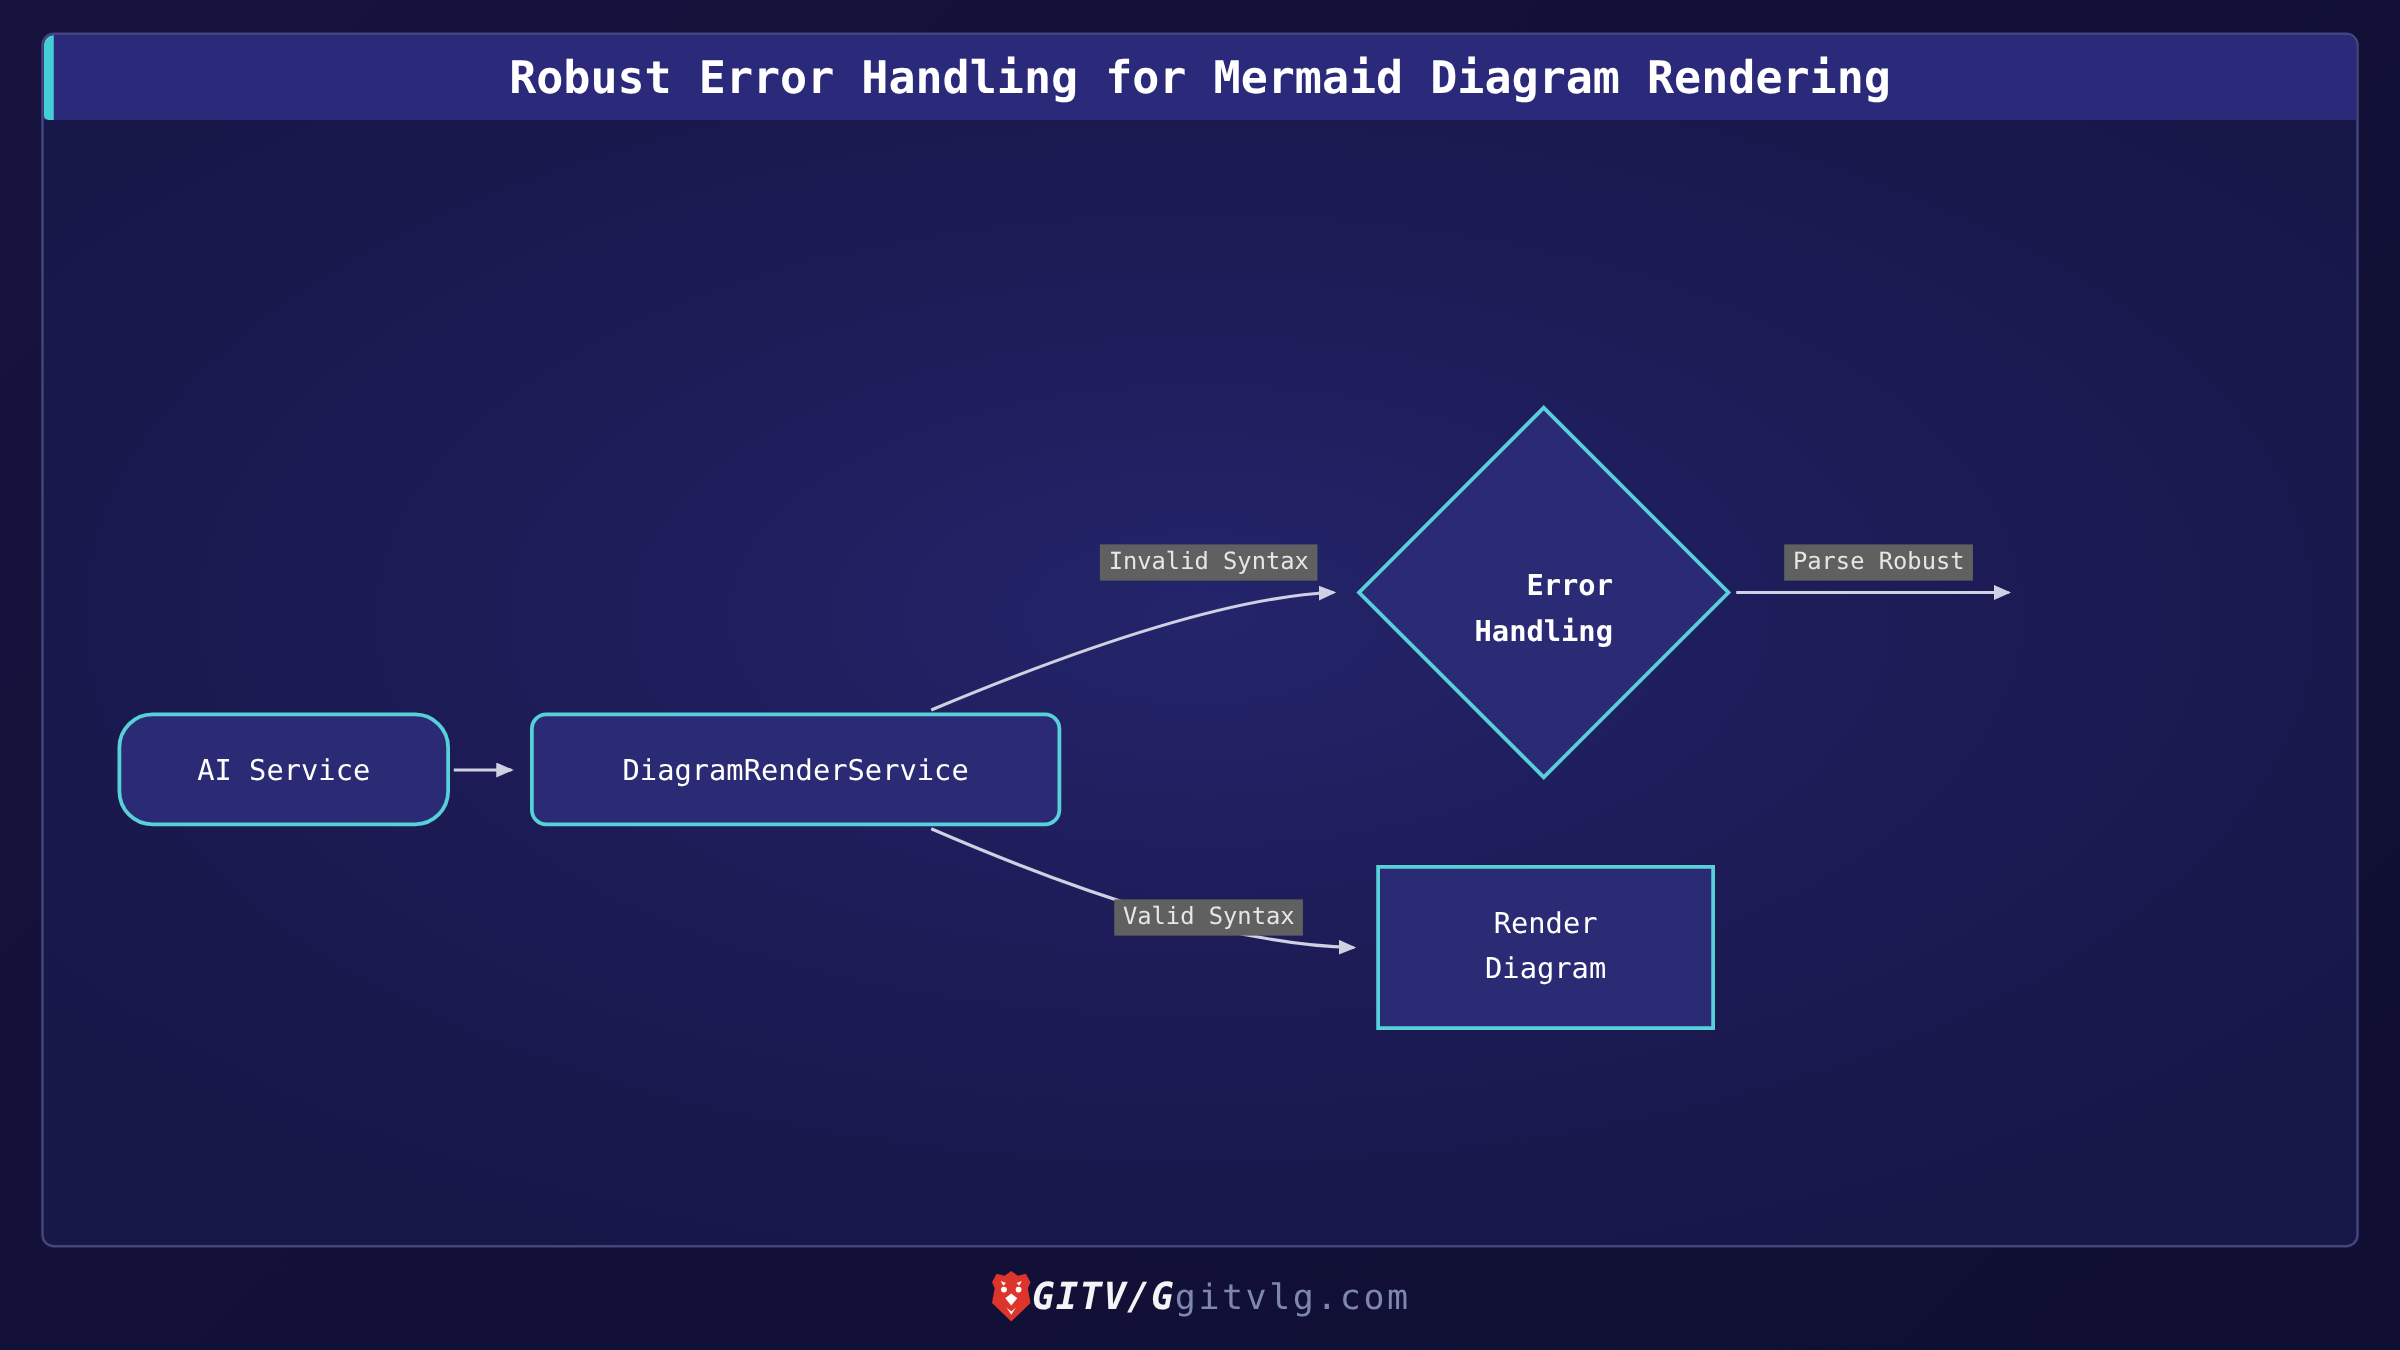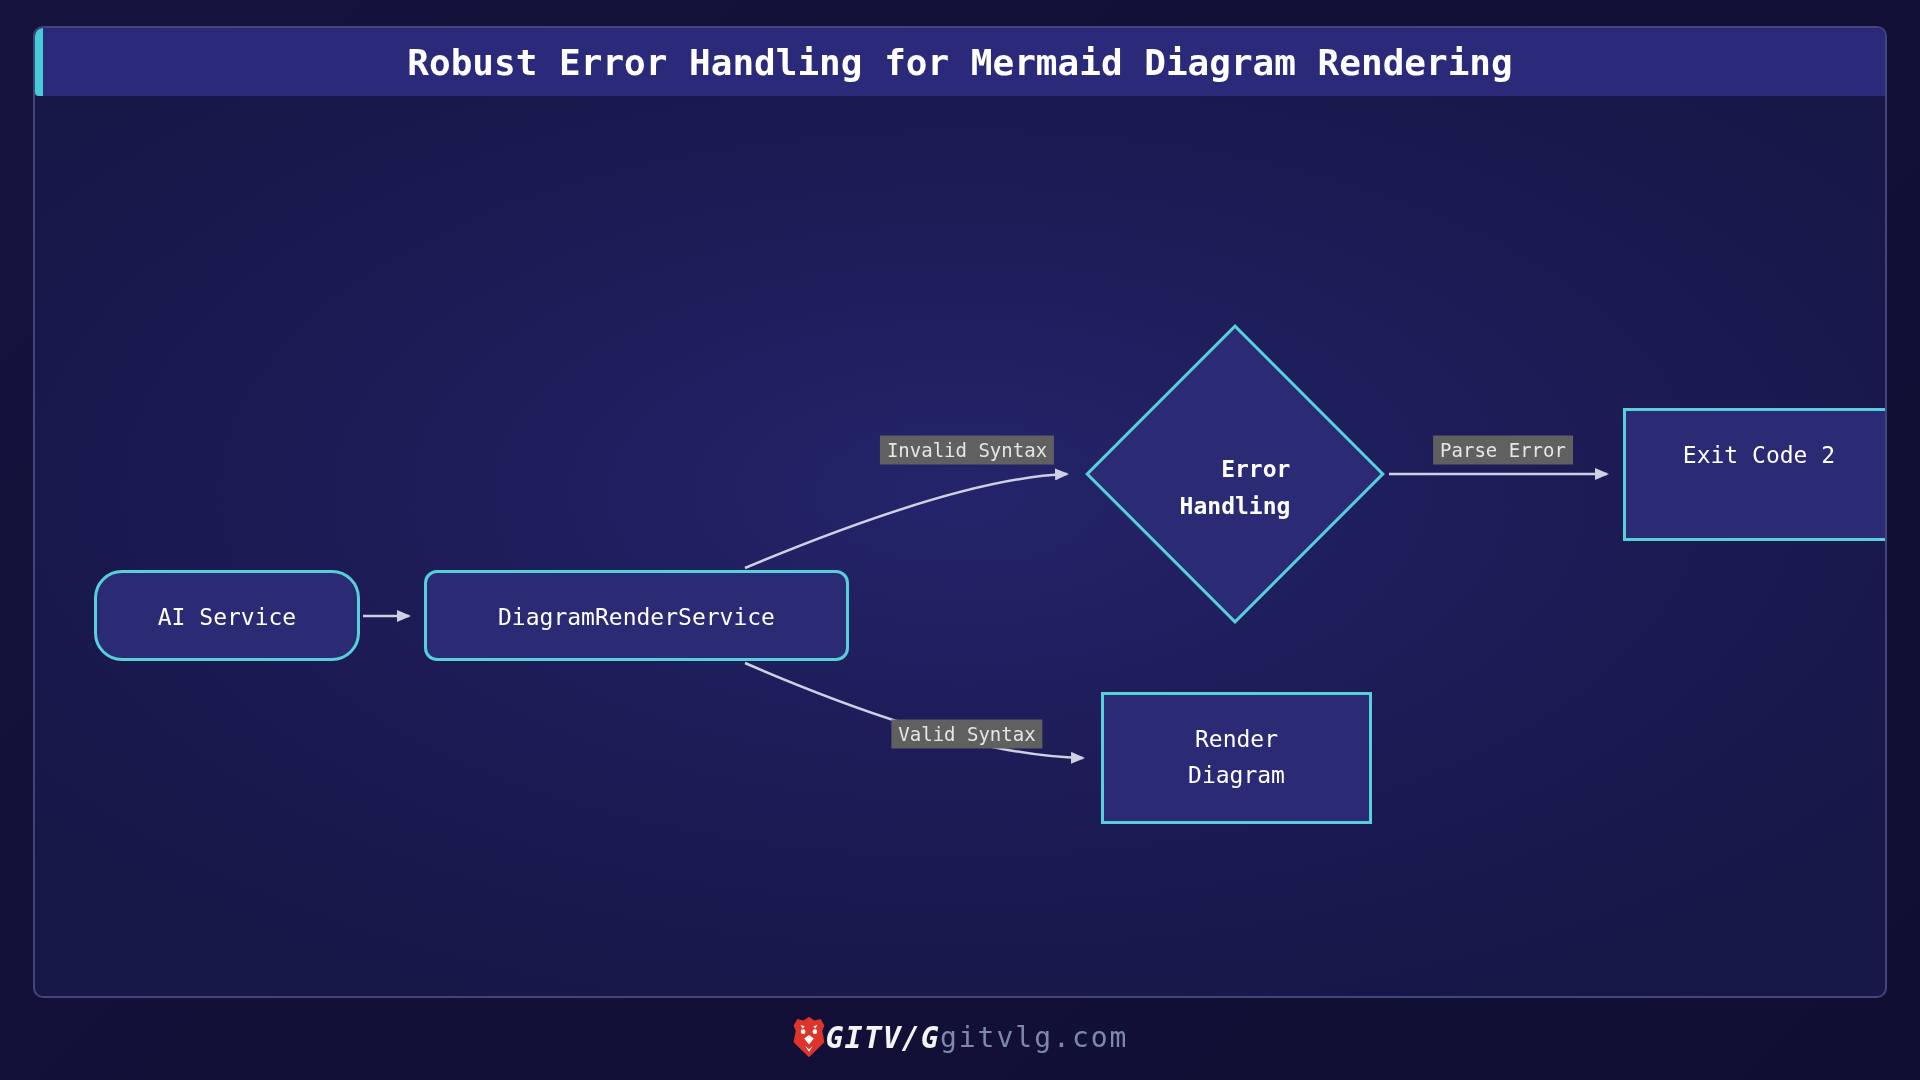--- a/index.html
+++ b/index.html
@@ -81,31 +81,28 @@
     <div class="node node-rect node-drs">
       <span>DiagramRenderService</span>
     </div>
 
     <div class="node node-diamond"></div>
     <div class="diamond-label">
       <div>Error</div>
       <div>Handling</div>
     </div>
 
-    <div class="node node-rect node-exit">
-      <span>Exit Code 2</span>
-    </div>
 
     <div class="node node-rect node-render">
       <div>Render</div>
       <div>Diagram</div>
     </div>
 
     <div class="edge-label lbl-invalid">Invalid Syntax</div>
-    <div class="edge-label lbl-parse">Parse Error</div>
+    <div class="edge-label lbl-parse">Parse Robust</div>
     <div class="edge-label lbl-valid">Valid Syntax</div>
 
   </div>
 
   <div class="footer">
     <svg class="logo" viewBox="0 0 32 40">
       <path d="M16 1 L21 4.5 L27 3 L30.5 9.5 L28.5 14 L30.5 25 L16 39 L1.5 25 L3.5 14 L1.5 9.5 L5 3 L11 4.5 Z" fill="#dd342c"></path>
       <circle cx="10.5" cy="15" r="2.2" fill="#ffffff"></circle>
       <circle cx="21.5" cy="15" r="2.2" fill="#ffffff"></circle>
       <path d="M16 18 L20.5 21.5 L16 27 L11.5 21.5 Z" fill="#ffffff"></path>

